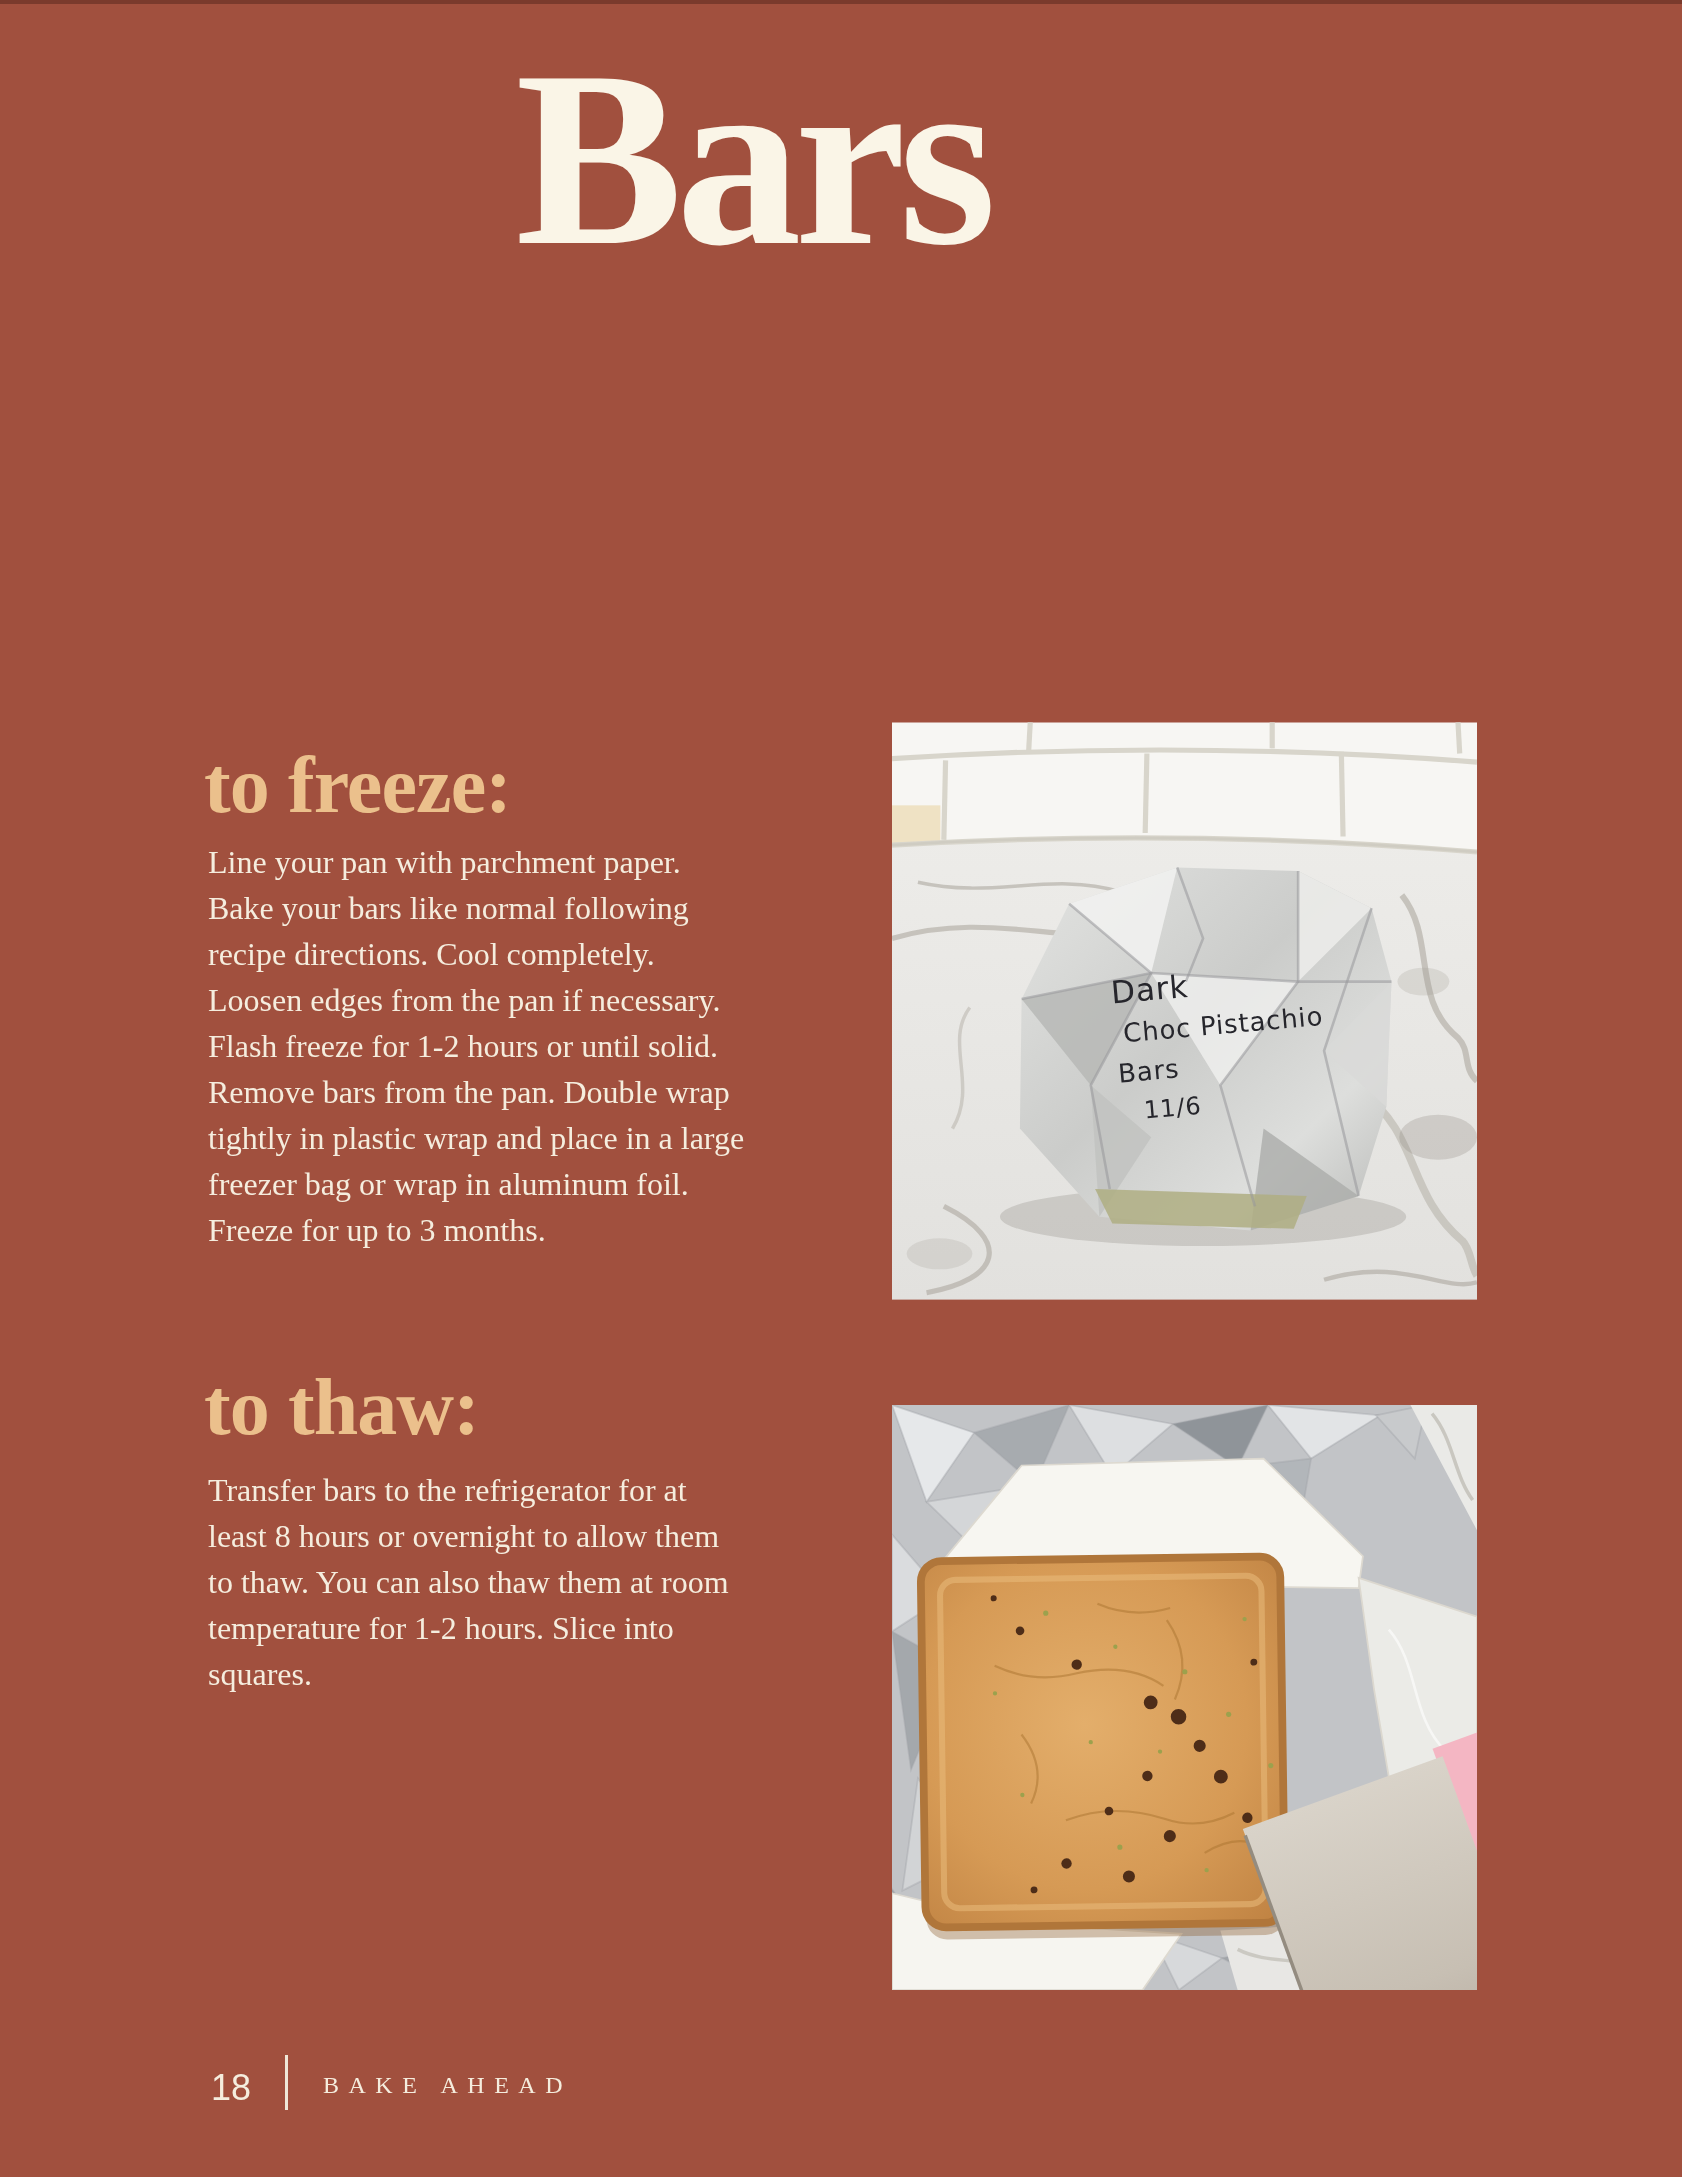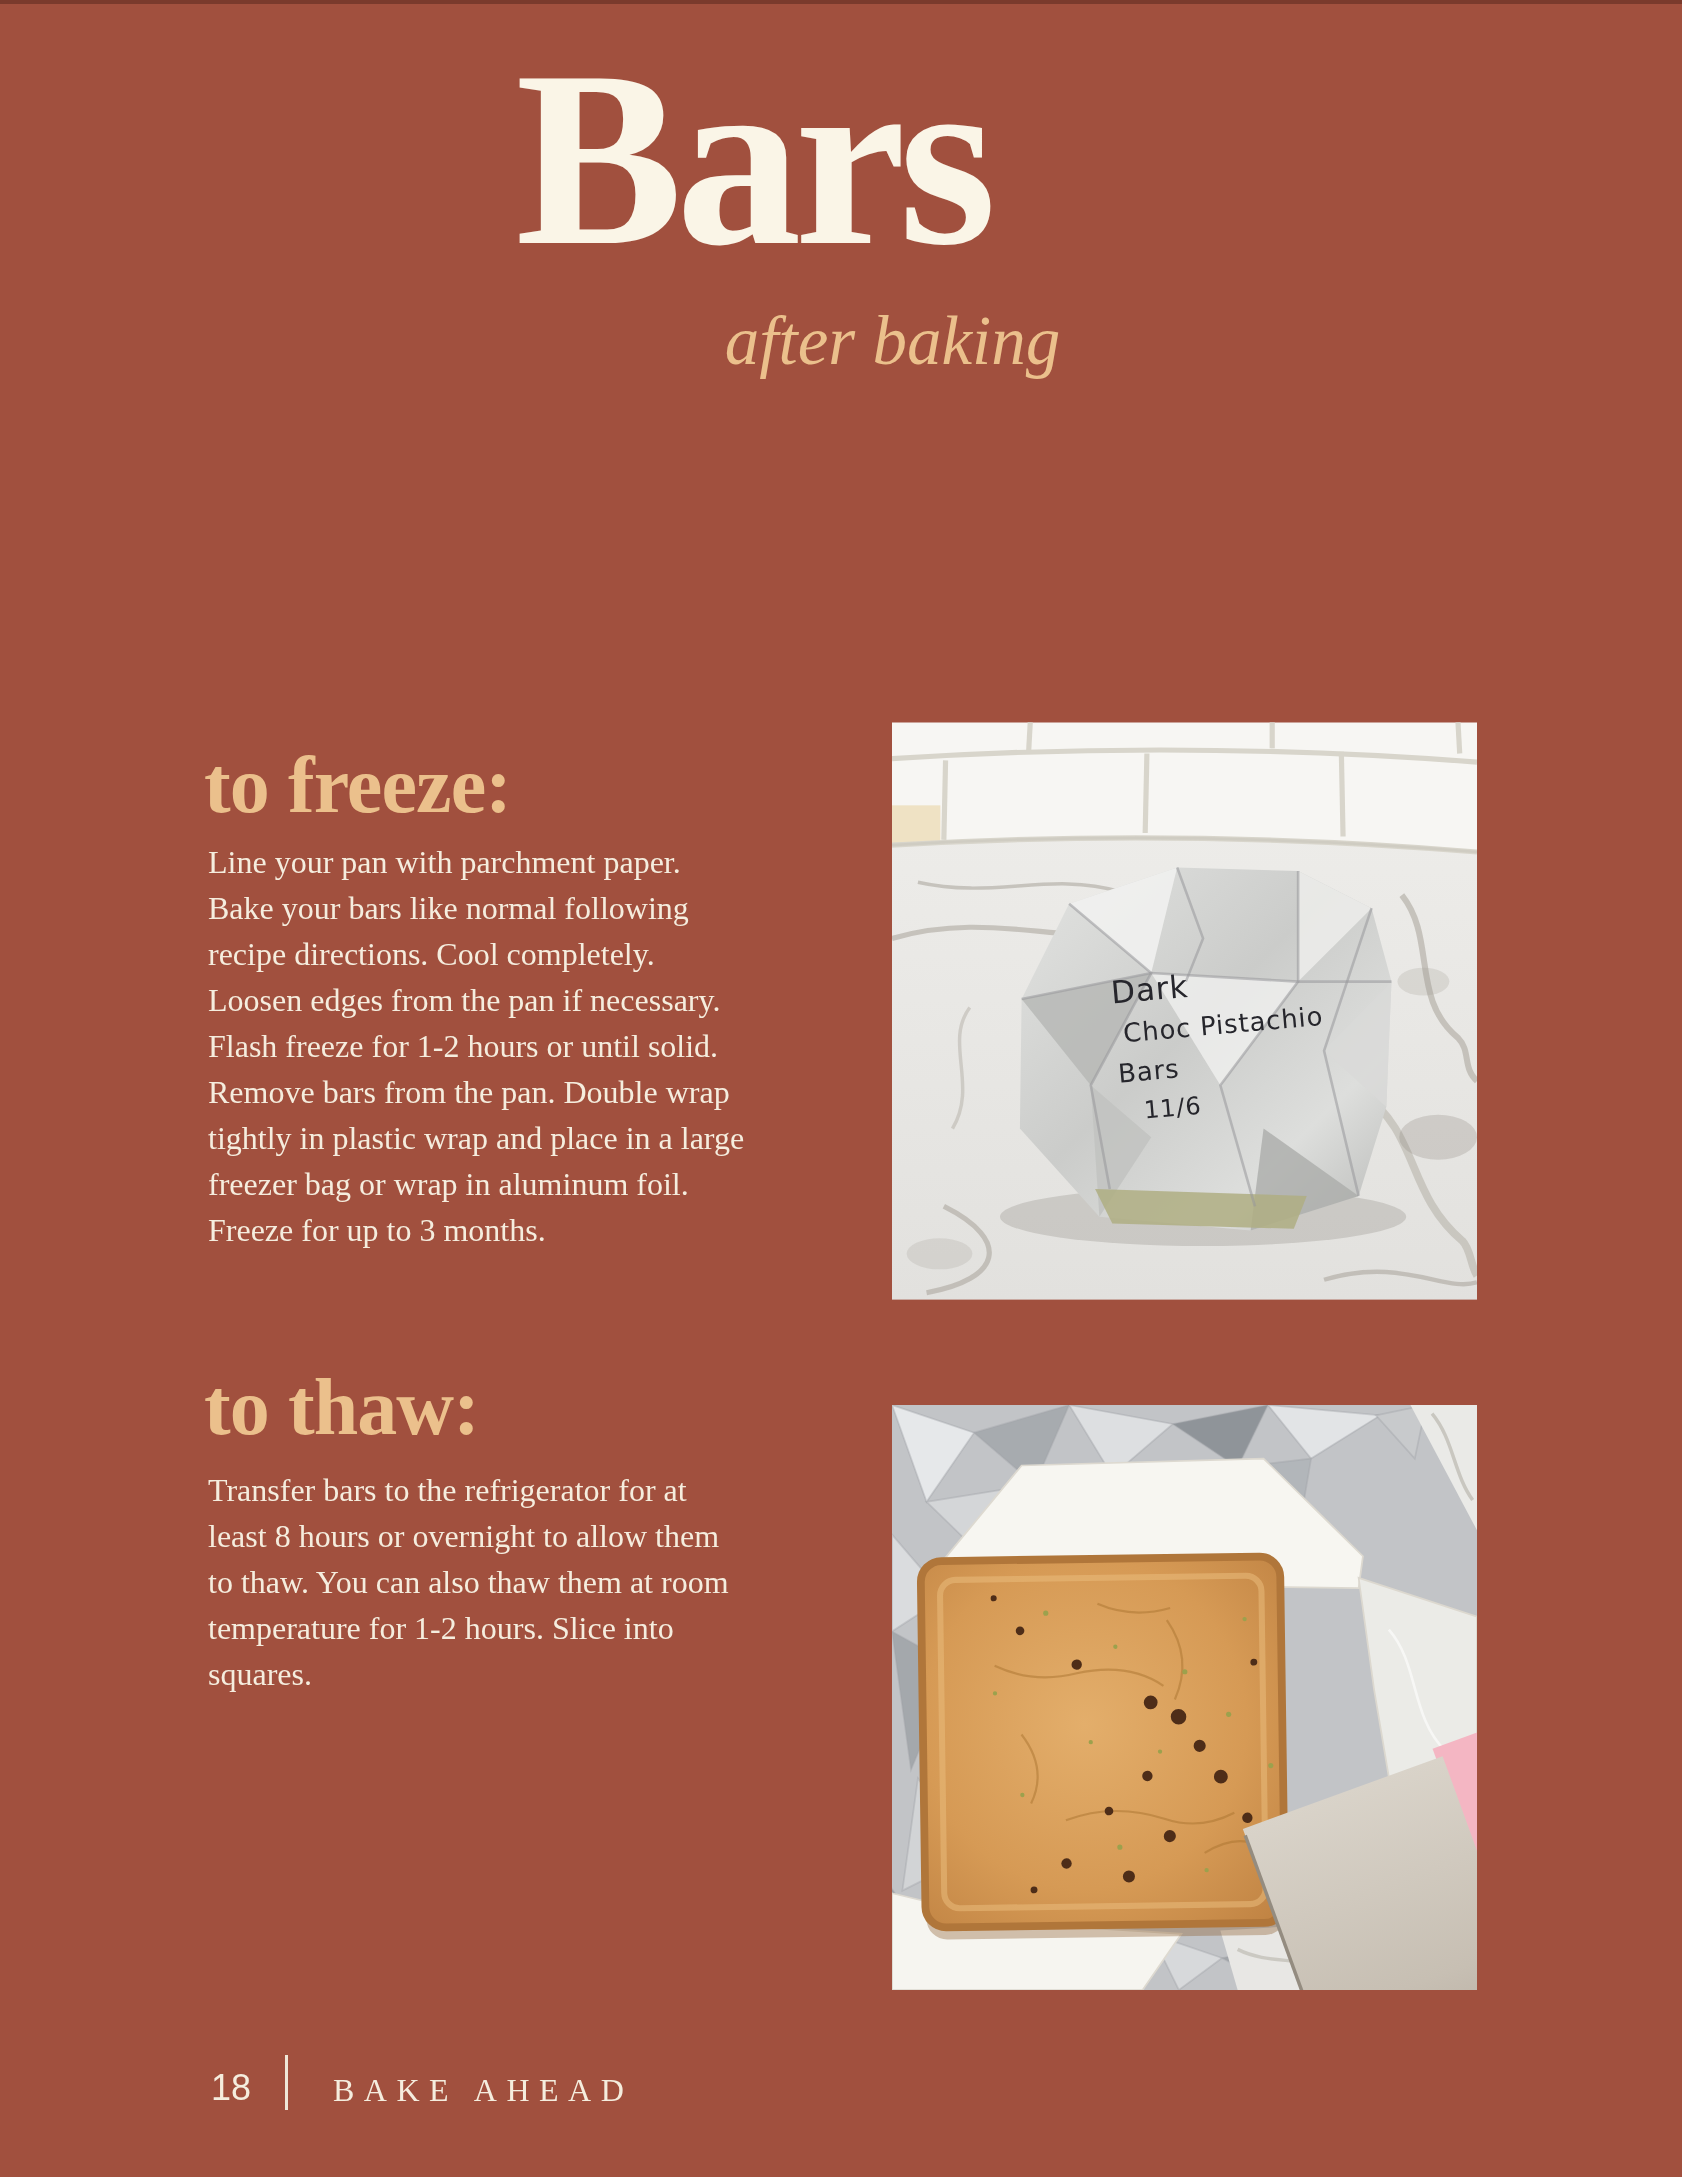--- a/index.html
+++ b/index.html
@@ -39,39 +39,38 @@
   .photo-thaw{top:1401px;height:585px;}
   .footer-pagenum{
     position:absolute;left:211px;top:2063px;
     font-family:Liberation Sans, sans-serif;font-size:36px;color:#F5EDDE;
   }
   .footer-divider{
     position:absolute;left:285px;top:2051px;width:2.6px;height:55px;
     background:#F0E7D8;
   }
   .footer-book{
-    position:absolute;left:333px;top:2068px;
-    font-size:32px;letter-spacing:9.5px;color:#F5EDDE;
+    position:absolute;left:323px;top:2068px;
+    font-size:24px;letter-spacing:9.5px;color:#F5EDDE;
   }
   .footer-site{
     position:absolute;left:1206px;top:2060px;width:346px;text-align:right;
     font-style:italic;font-size:39px;color:#F7F1E3;
   }
   .hand{
     font-family:"DejaVu Sans", sans-serif;
     fill:#26262c;letter-spacing:1px;
   }
 </style>
 </head>
 <body>
 
 <div class="page">
 
   <div class="title">Bars</div>
-  <div class="subtitle">after baking</div>
 
   <div class="section-heading heading-freeze">to freeze:</div>
   <div class="section-body body-freeze">Line your pan with parchment paper.
 Bake your bars like normal following
 recipe directions. Cool completely.
 Loosen edges from the pan if necessary.
 Flash freeze for 1-2 hours or until solid.
 Remove bars from the pan. Double wrap
 tightly in plastic wrap and place in a large
 freezer bag or wrap in aluminum foil.

